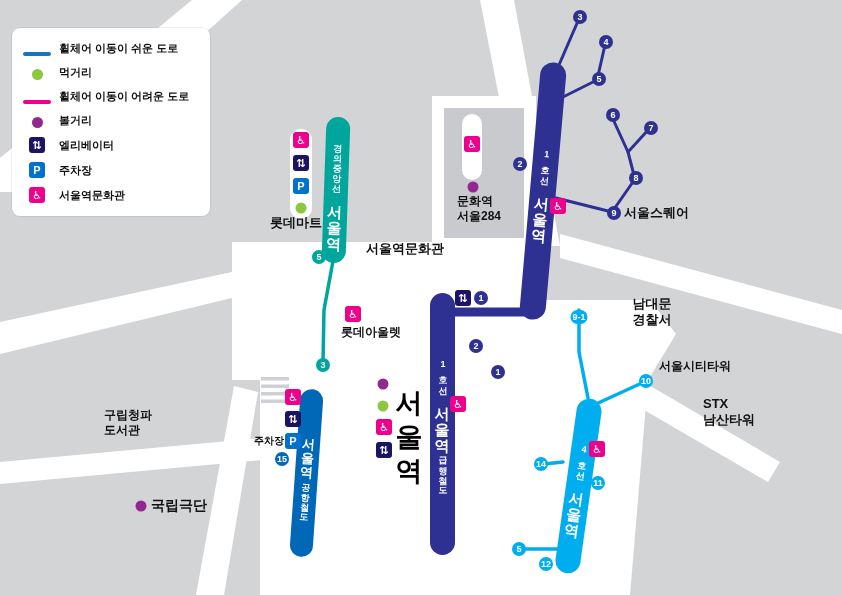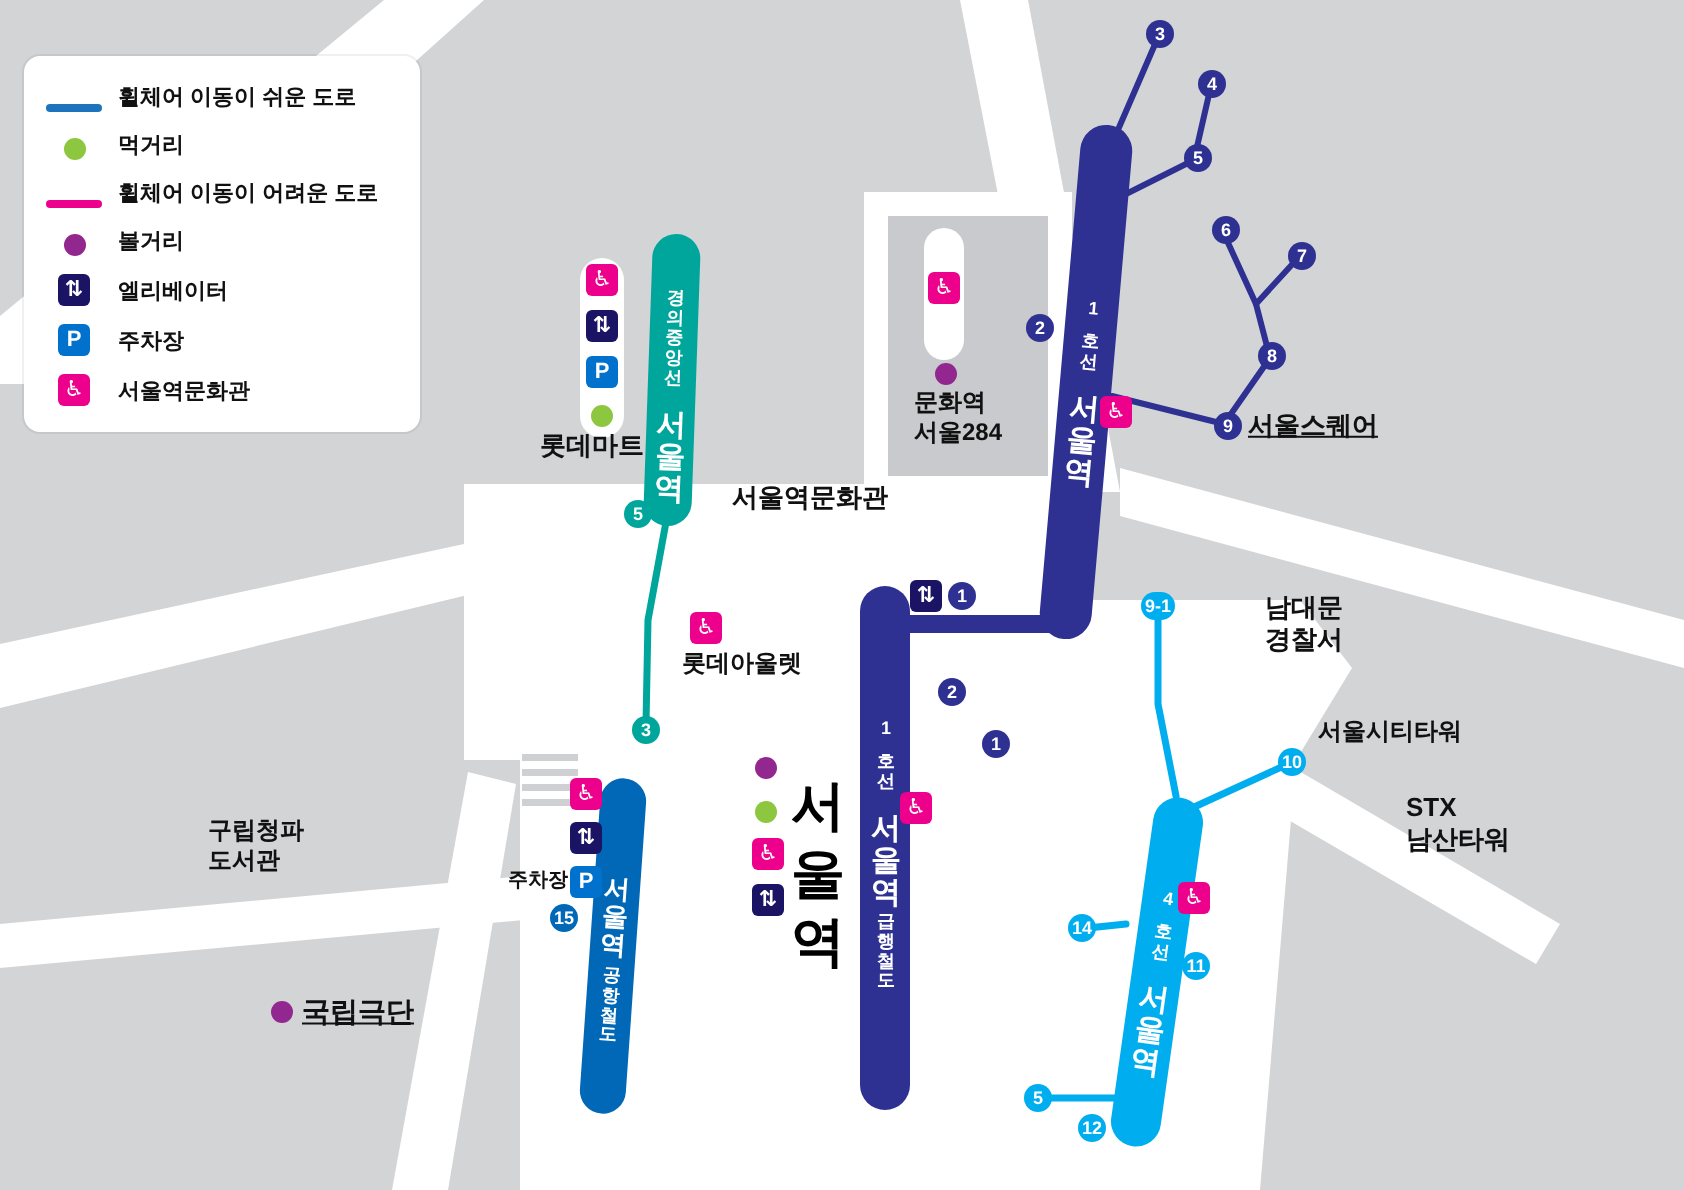--- a/index.html
+++ b/index.html
@@ -42,21 +42,21 @@
         transform:translate(-50%,-50%);box-sizing:border-box;z-index:7;}
   .navy{background:#2e3192;}
   .teal{background:#00a69c;}
   .cyan{background:#00aeef;}
   .ablue{background:#0068b7;}
 
   
   .lbl{position:absolute;transform:translate(-50%,-50%);font-weight:700;color:#111;
        white-space:nowrap;text-align:left;font-size:12px;line-height:1.25;z-index:4;}
   .lbl span{display:block;}
-  .lbl.anchor-left{transform:translate(0,-50%);text-align:left;text-decoration:underline;}
+  .lbl.anchor-left{transform:translate(0,-50%);text-align:left;}
   .lbl.anchor-right{transform:translate(-100%,-50%);text-align:right;}
   .big{position:absolute;writing-mode:vertical-rl;text-orientation:upright;font-size:27px;
        font-weight:800;letter-spacing:7px;color:#000;z-index:4;}
 </style>
 </head>
 <body>
 
 <div class="map">
 
   <svg class="base" width="842" height="595" viewBox="0 0 842 595">
@@ -233,20 +233,20 @@
   <span class="exit navy" style="left:520px;top:164px">2</span>
   <span class="exit navy" style="left:481px;top:298px">1</span>
   <span class="exit navy" style="left:476px;top:346px">2</span>
   <span class="exit navy" style="left:498px;top:372px">1</span>
 
   <span class="exit teal" style="left:319px;top:257px">5</span>
   <span class="exit teal" style="left:323px;top:365px">3</span>
 
   <span class="exit ablue" style="left:282px;top:459px">15</span>
 
-  <span class="exit cyan" style="left:579px;top:303px">9-1</span>
+  <span class="exit cyan" style="left:579px;top:317px">9-1</span>
   <span class="exit cyan" style="left:646px;top:381px">10</span>
   <span class="exit cyan" style="left:541px;top:464px">14</span>
   <span class="exit cyan" style="left:598px;top:483px">11</span>
   <span class="exit cyan" style="left:519px;top:549px">5</span>
   <span class="exit cyan" style="left:546px;top:564px">12</span>
 
 </div>
 
 </body></html>

